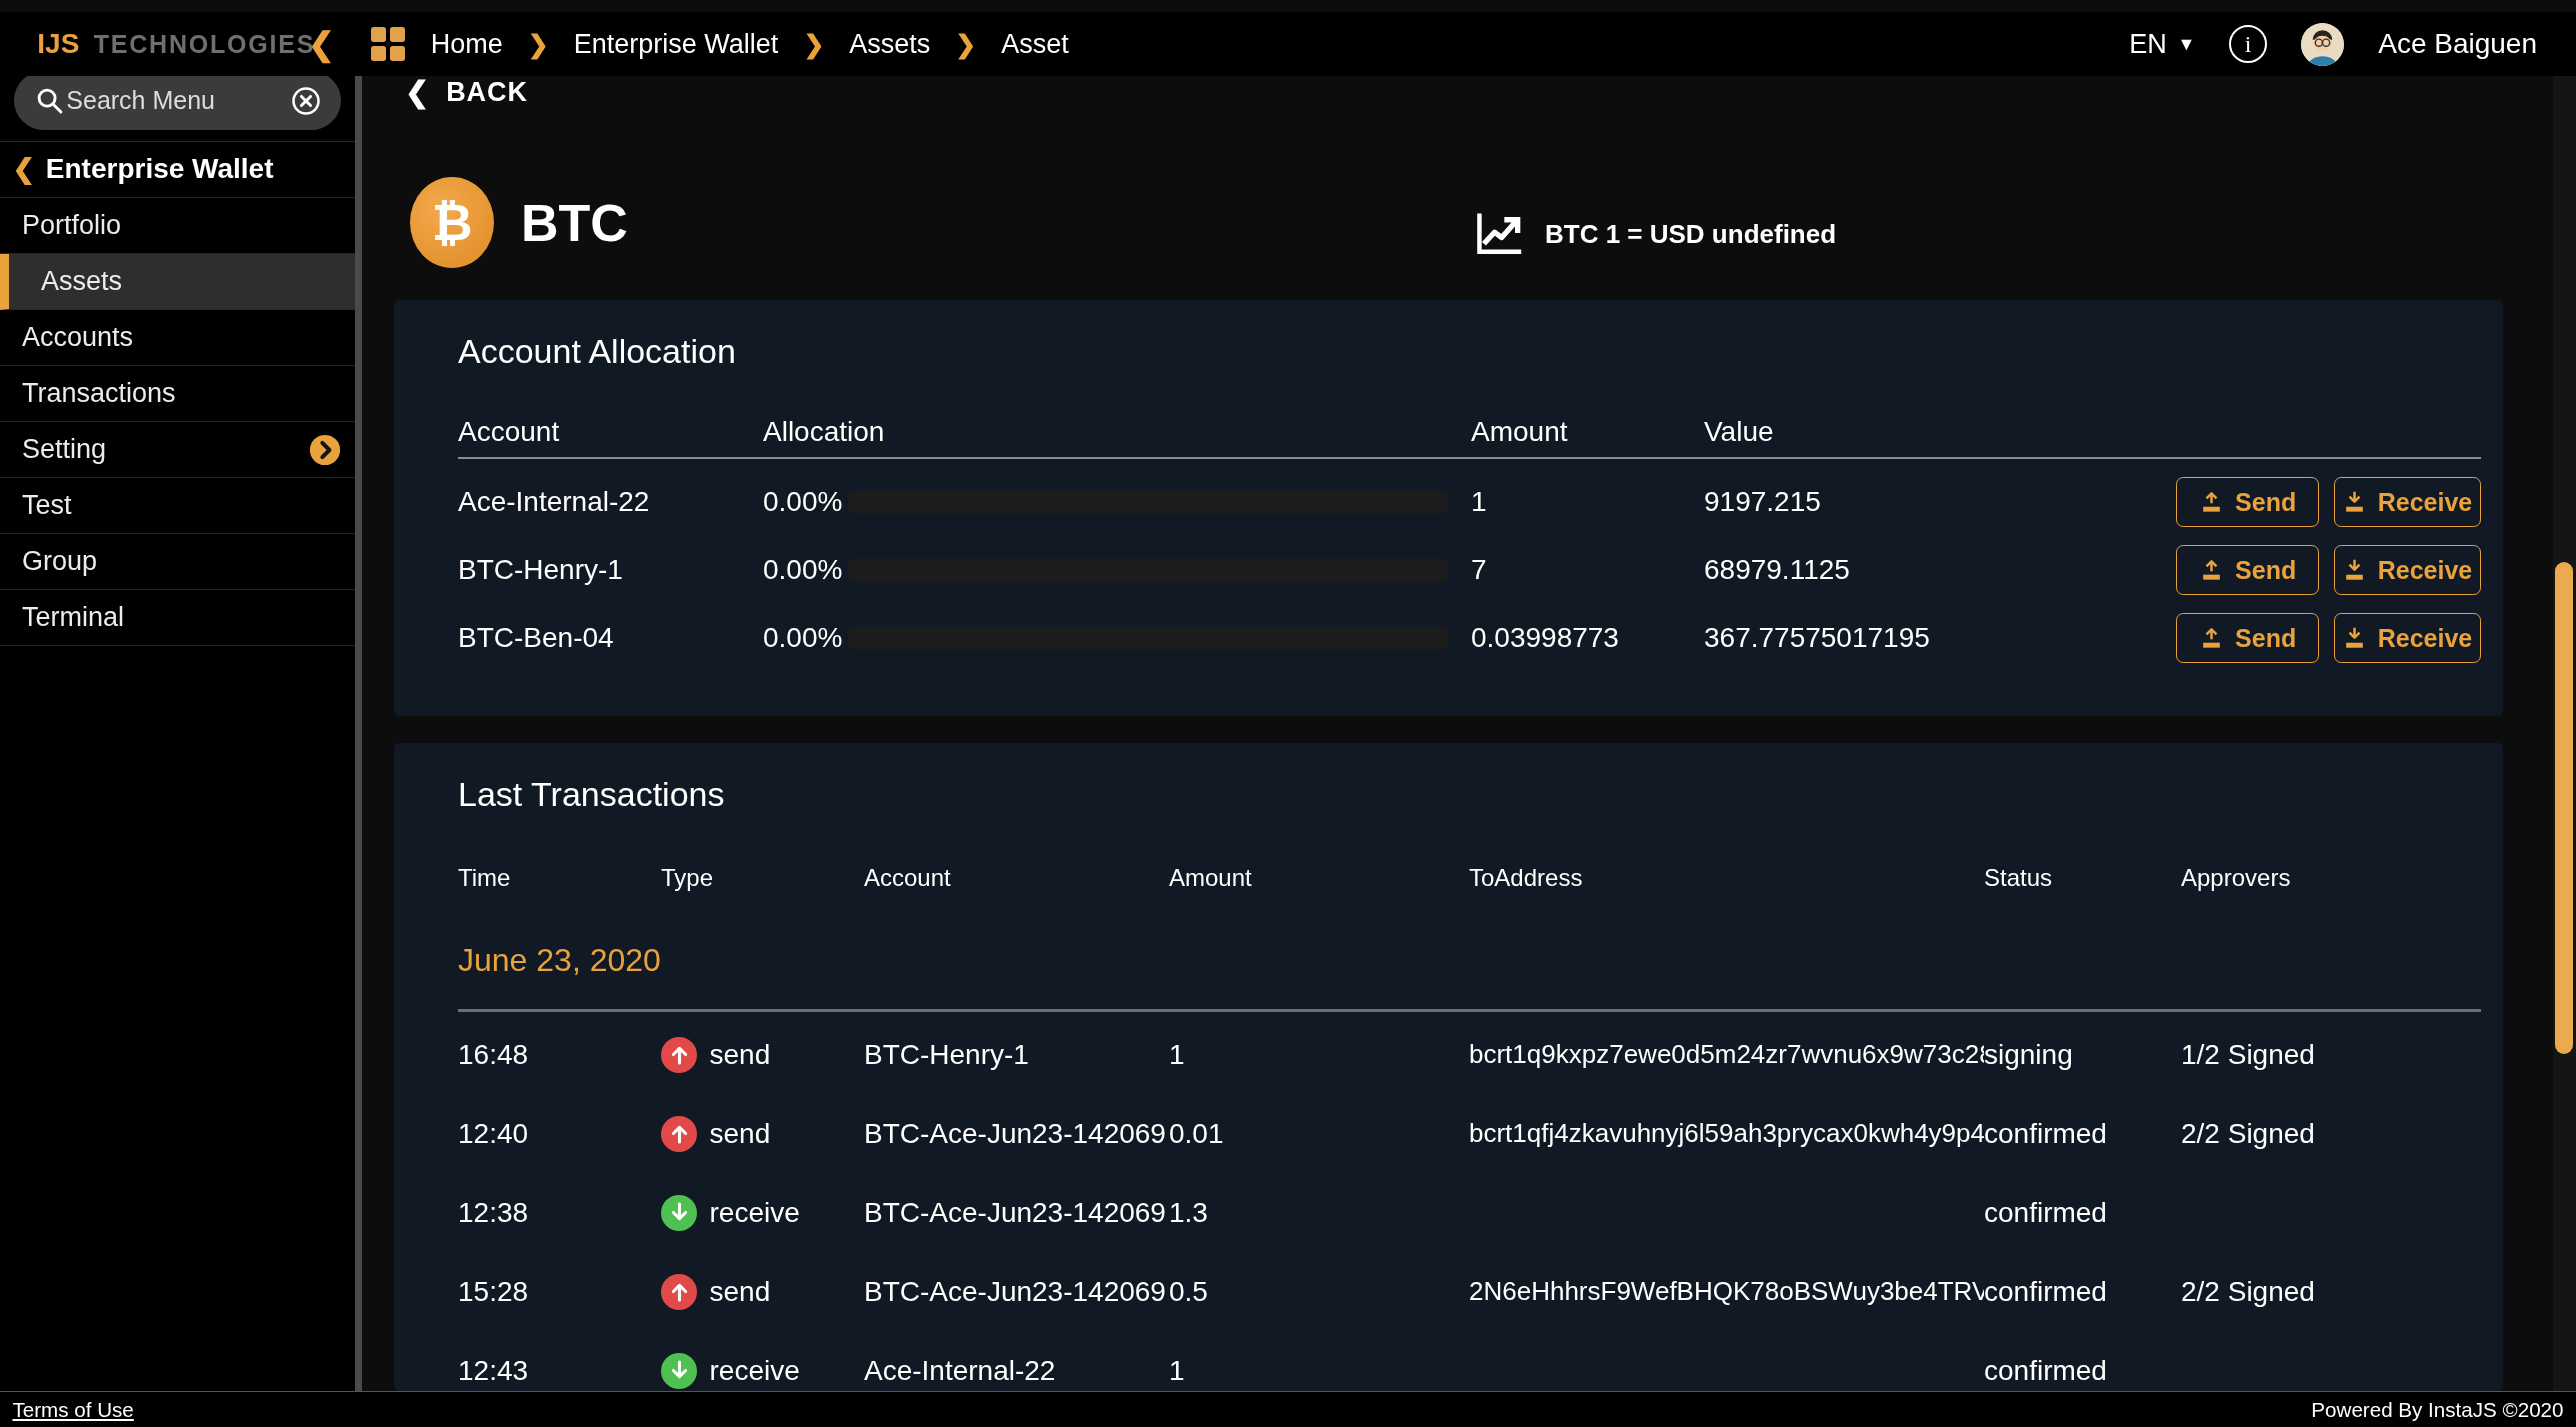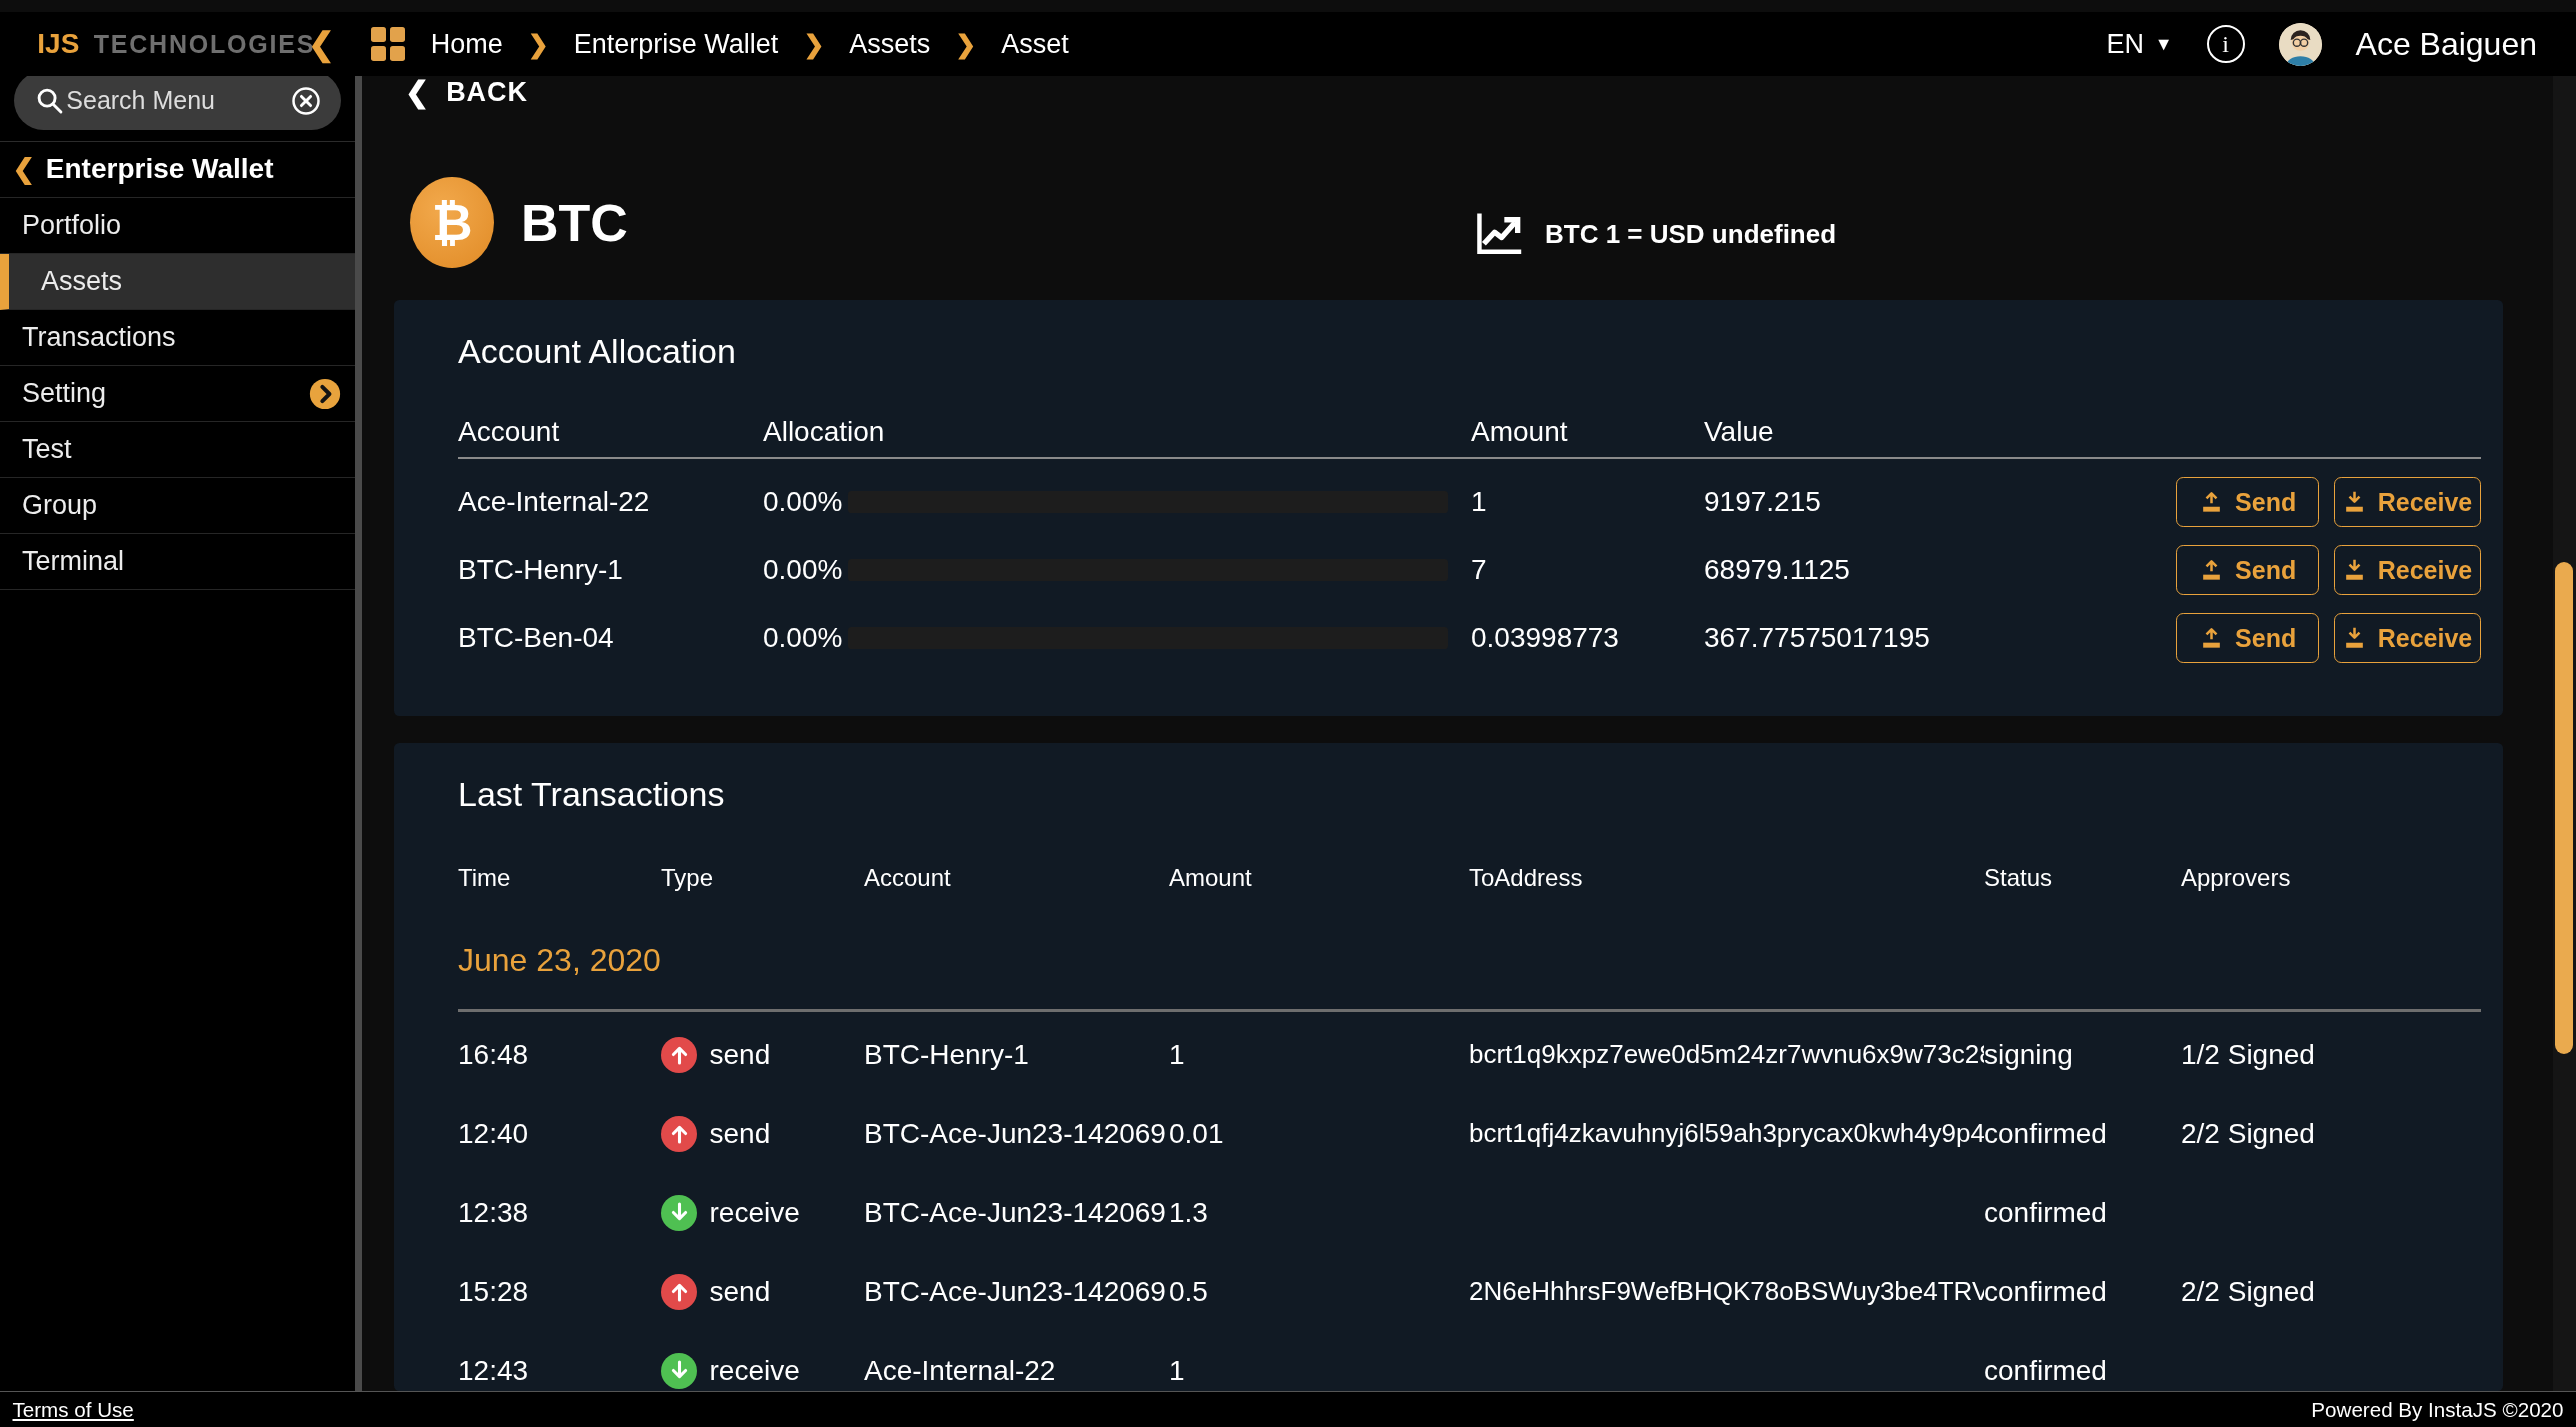--- a/index.html
+++ b/index.html
@@ -22,21 +22,21 @@
     grid-template-rows:15px 15px; gap:4.5px; }
   .grid-icon i { background:#e2a24b; border-radius:2.7px; }
   .crumb-sep { color:#e9a23c; font-weight:bold; font-size:25px; }
   .topbar-right { margin-left:auto; display:flex; align-items:center; gap:34px; padding-right:39px; }
   .lang { display:flex; align-items:center; gap:10.7px; font-size:27px; }
   .caret { font-size:18px; color:#fff; }
   .info-icon { width:38px; height:38px; border:2.7px solid #fff; border-radius:50%;
     display:flex; align-items:center; justify-content:center;
     font-family:"Liberation Serif", serif; font-size:24px; font-style:normal; }
   .avatar { width:43px; height:43px; border-radius:50%; overflow:hidden; background:#e9dcc3; }
-  .username { font-size:32px; }
+  .username { font-size:28px; }
 
   
   .sidebar { position:absolute; top:64px; left:0; width:355px; height:1327px; background:#000; z-index:4; }
   .sidebar-divider { position:absolute; top:64px; left:355px; width:7.2px; height:1327px; background:#4a4a4a; z-index:4; }
   .search-pill { margin:7.2px 14.3px 10.7px 14.3px; height:59px; background:#3b3b3b; border-radius:30px;
     display:flex; align-items:center; padding:0 20px; gap:0; }
   .search-input { background:transparent; border:none; outline:none; color:#eee; font-size:25px;
     flex:1; font-family:inherit; min-width:0; }
   .search-input::placeholder { color:#ddd; opacity:1; }
   .menu { border-top:1.8px solid #2b2b2b; }
@@ -183,20 +183,23 @@
       <span class="chev">❮</span>
       <span>Enterprise Wallet</span>
     </div>
     <div class="menu-row">
       <span>Portfolio</span>
     </div>
     <div class="menu-row selected">
       <span>Assets</span>
     </div>
     <div class="menu-row">
+      <span>Accounts</span>
+    </div>
+    <div class="menu-row">
       <span>Transactions</span>
     </div>
     <div class="menu-row">
       <span>Setting</span>
       <span class="right-icon">
         <svg width="32" height="32" viewBox="0 0 36 36">
           <circle cx="18" cy="18" r="17" fill="#e8a33d"></circle>
           <path d="M15 10 l8 8 -8 8" fill="none" stroke="#141414" stroke-width="4.5" stroke-linecap="round" stroke-linejoin="round"></path>
         </svg>
       </span>

